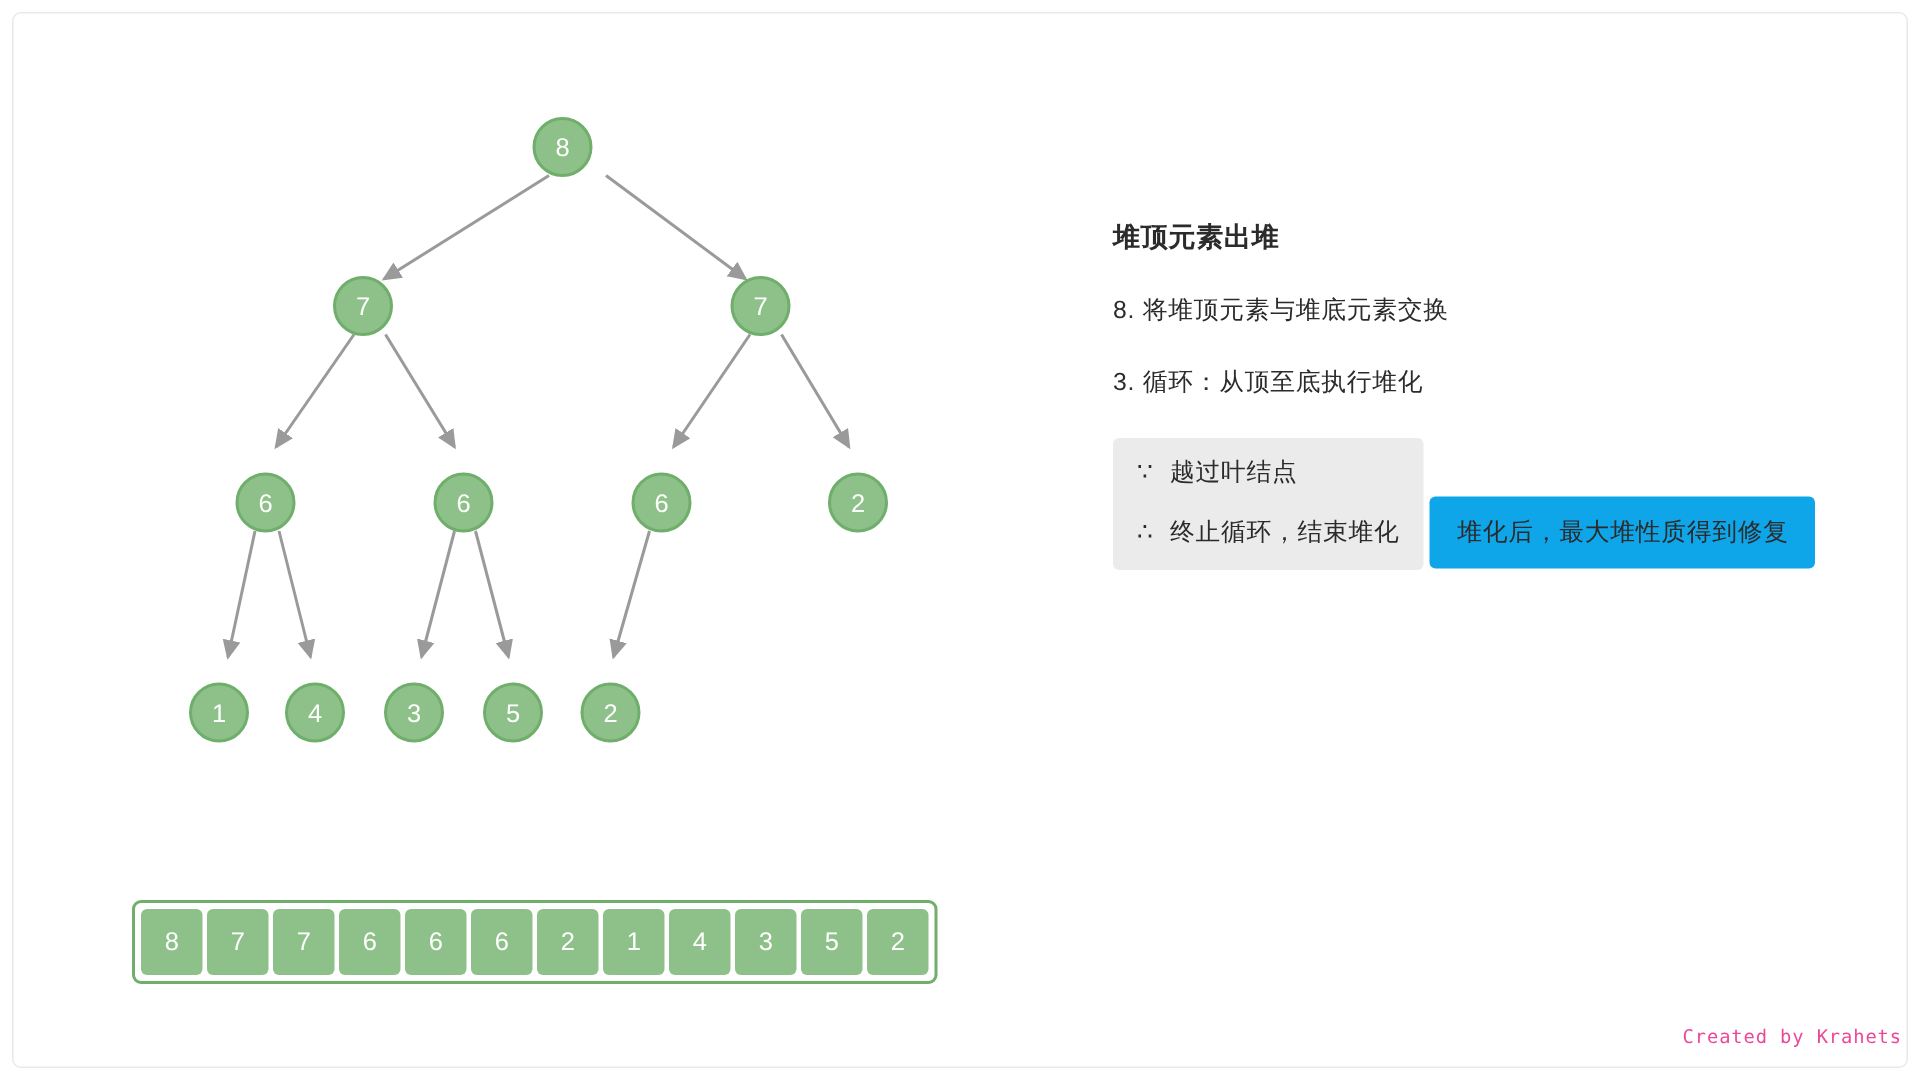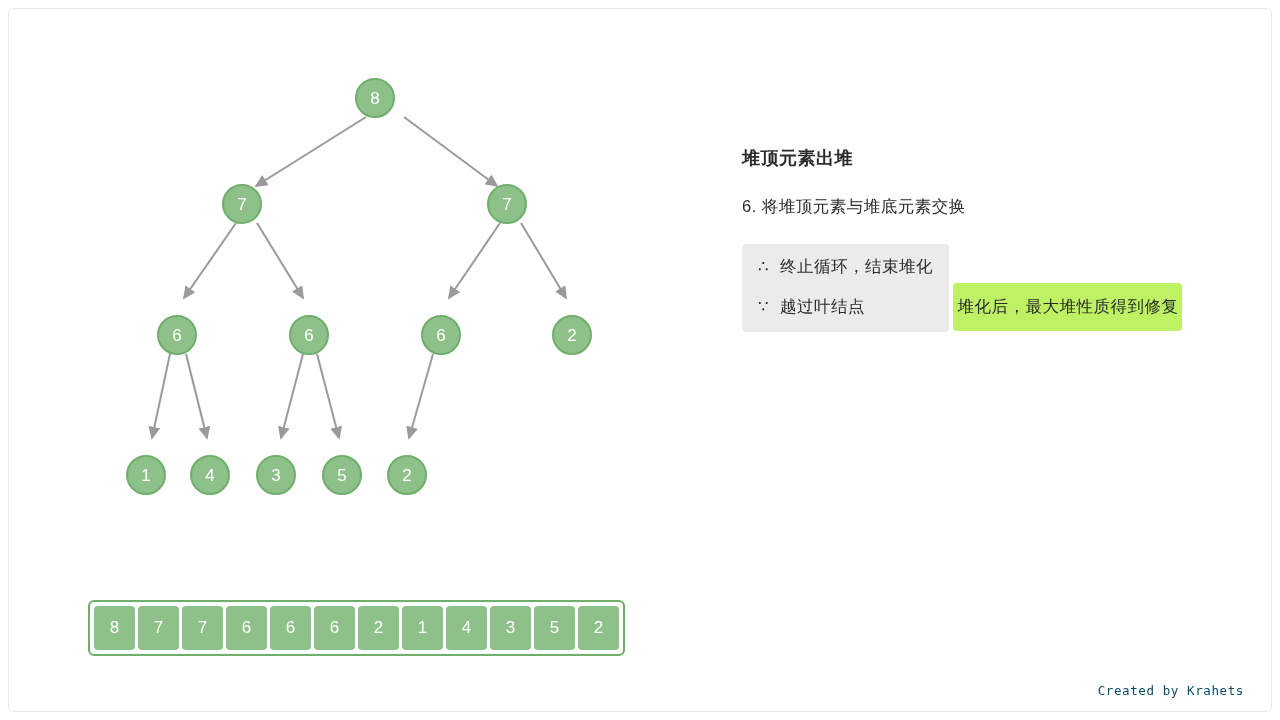--- a/index.html
+++ b/index.html
@@ -110,39 +110,39 @@
   }
   .note-line {
     font-size: 16.5px;
     color: #2b2b2b;
     letter-spacing: 0.5px;
     white-space: nowrap;
   }
   .note-line:first-child { margin-bottom: 18px; }
   .sym { display: inline-block; width: 22px; }
   .result-box {
-    background: #bef264;
+    background: #0ea5e9;
     border-radius: 4px;
-    padding: 13px 4px;
+    padding: 13px 18px;
     display: inline-block;
   }
   .result-text {
     font-size: 16.5px;
     color: #2b2b2b;
     letter-spacing: 0.5px;
     white-space: nowrap;
   }
   
   #credit {
     position: absolute;
-    right: 36px;
+    right: 12px;
     bottom: 22px;
     font-family: "DejaVu Sans Mono", monospace;
     font-size: 12.5px;
-    color: #0c4a6e;
+    color: #ec4899;
     letter-spacing: 0.6px;
   }
 </style>
 </head>
 <body>
 
 <div id="canvas">
   <div class="frame"></div>
 
   <div id="tree-area">
@@ -192,28 +192,29 @@
     <div class="cell">1</div>
     <div class="cell">4</div>
     <div class="cell">3</div>
     <div class="cell">5</div>
     <div class="cell">2</div>
   </div>
 
   <div id="panel">
     <div id="panel-title">堆顶元素出堆</div>
 
-    <div class="step">6. 将堆顶元素与堆底元素交换</div>
+    <div class="step">8. 将堆顶元素与堆底元素交换</div>
+    <div class="step">3. 循环：从顶至底执行堆化</div>
 
     <div class="note-box">
       <div class="note-line">
-        <span class="sym">∴</span><span>终止循环，结束堆化</span>
+        <span class="sym">∵</span><span>越过叶结点</span>
       </div>
       <div class="note-line">
-        <span class="sym">∵</span><span>越过叶结点</span>
+        <span class="sym">∴</span><span>终止循环，结束堆化</span>
       </div>
     </div>
 
     <div class="result-box">
       <div class="result-text">堆化后，最大堆性质得到修复</div>
     </div>
   </div>
 
   <div id="credit">Created by Krahets</div>
 </div>

